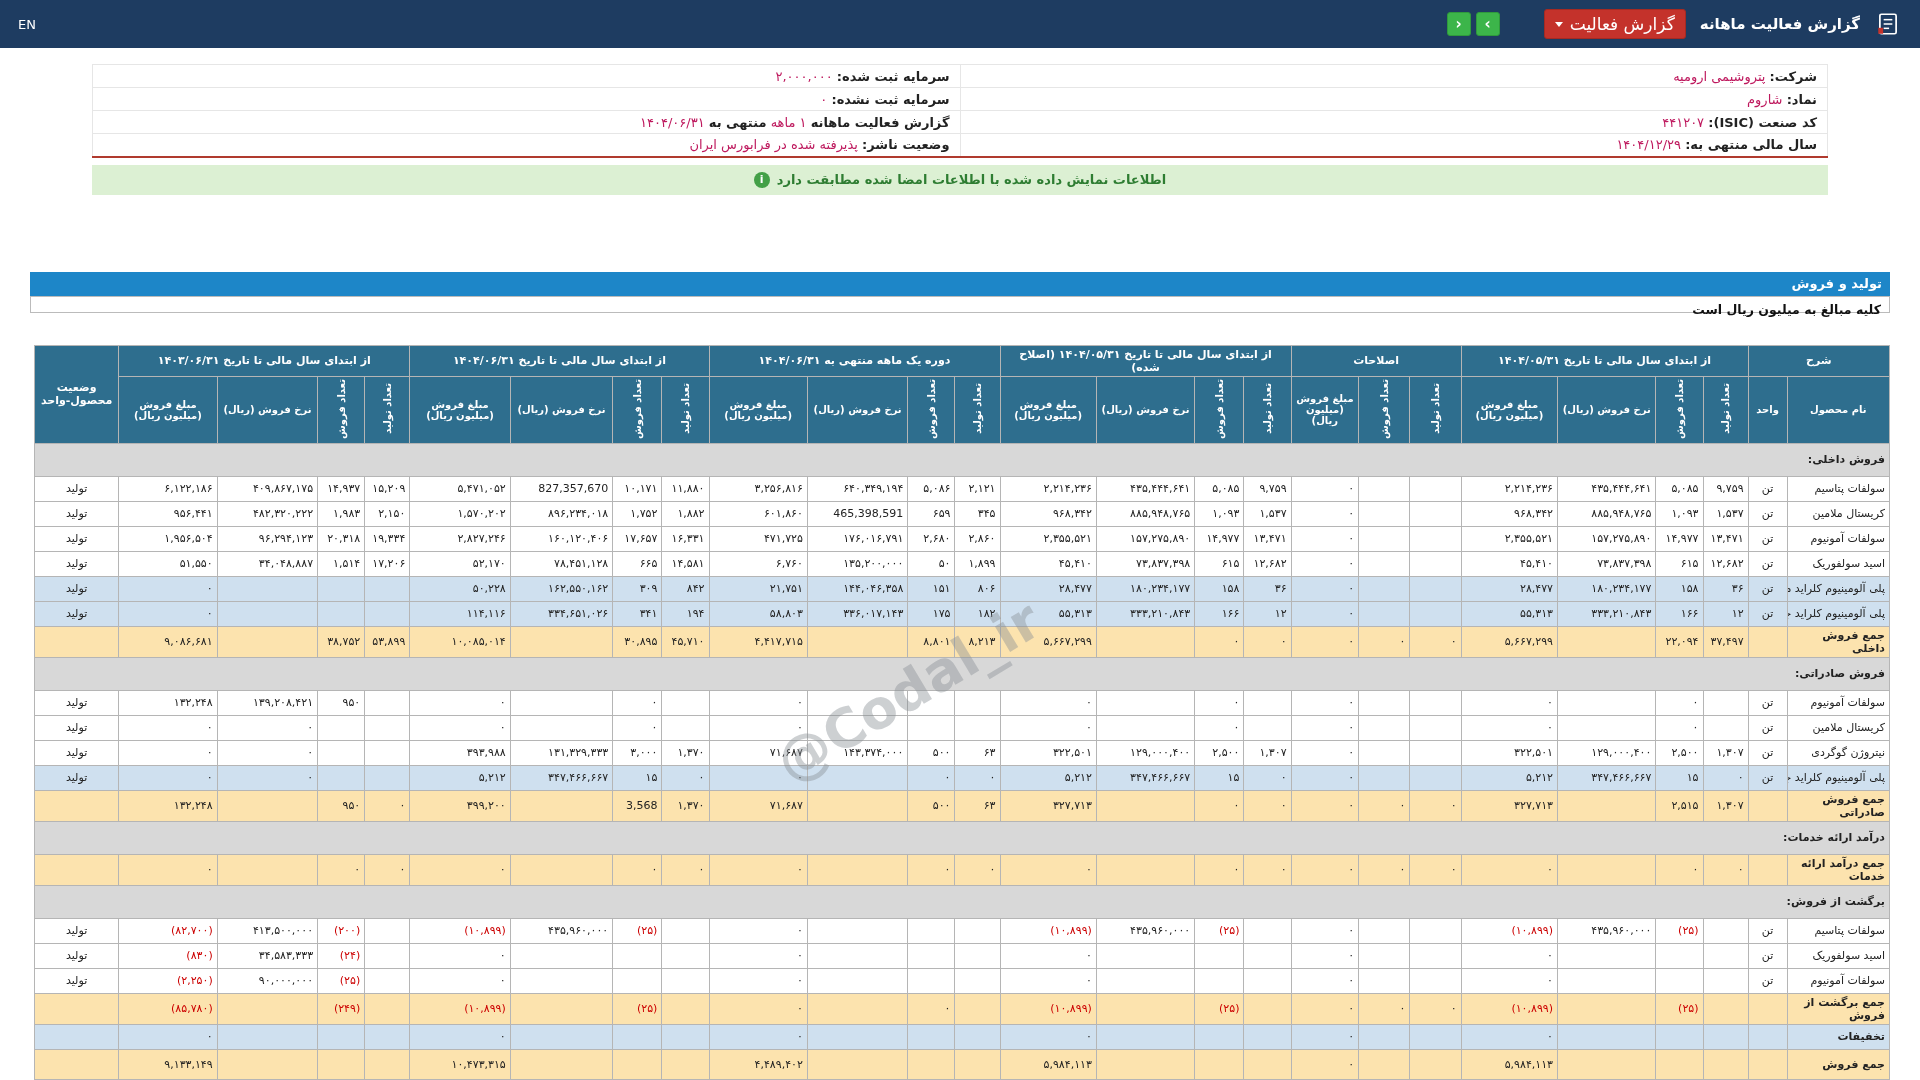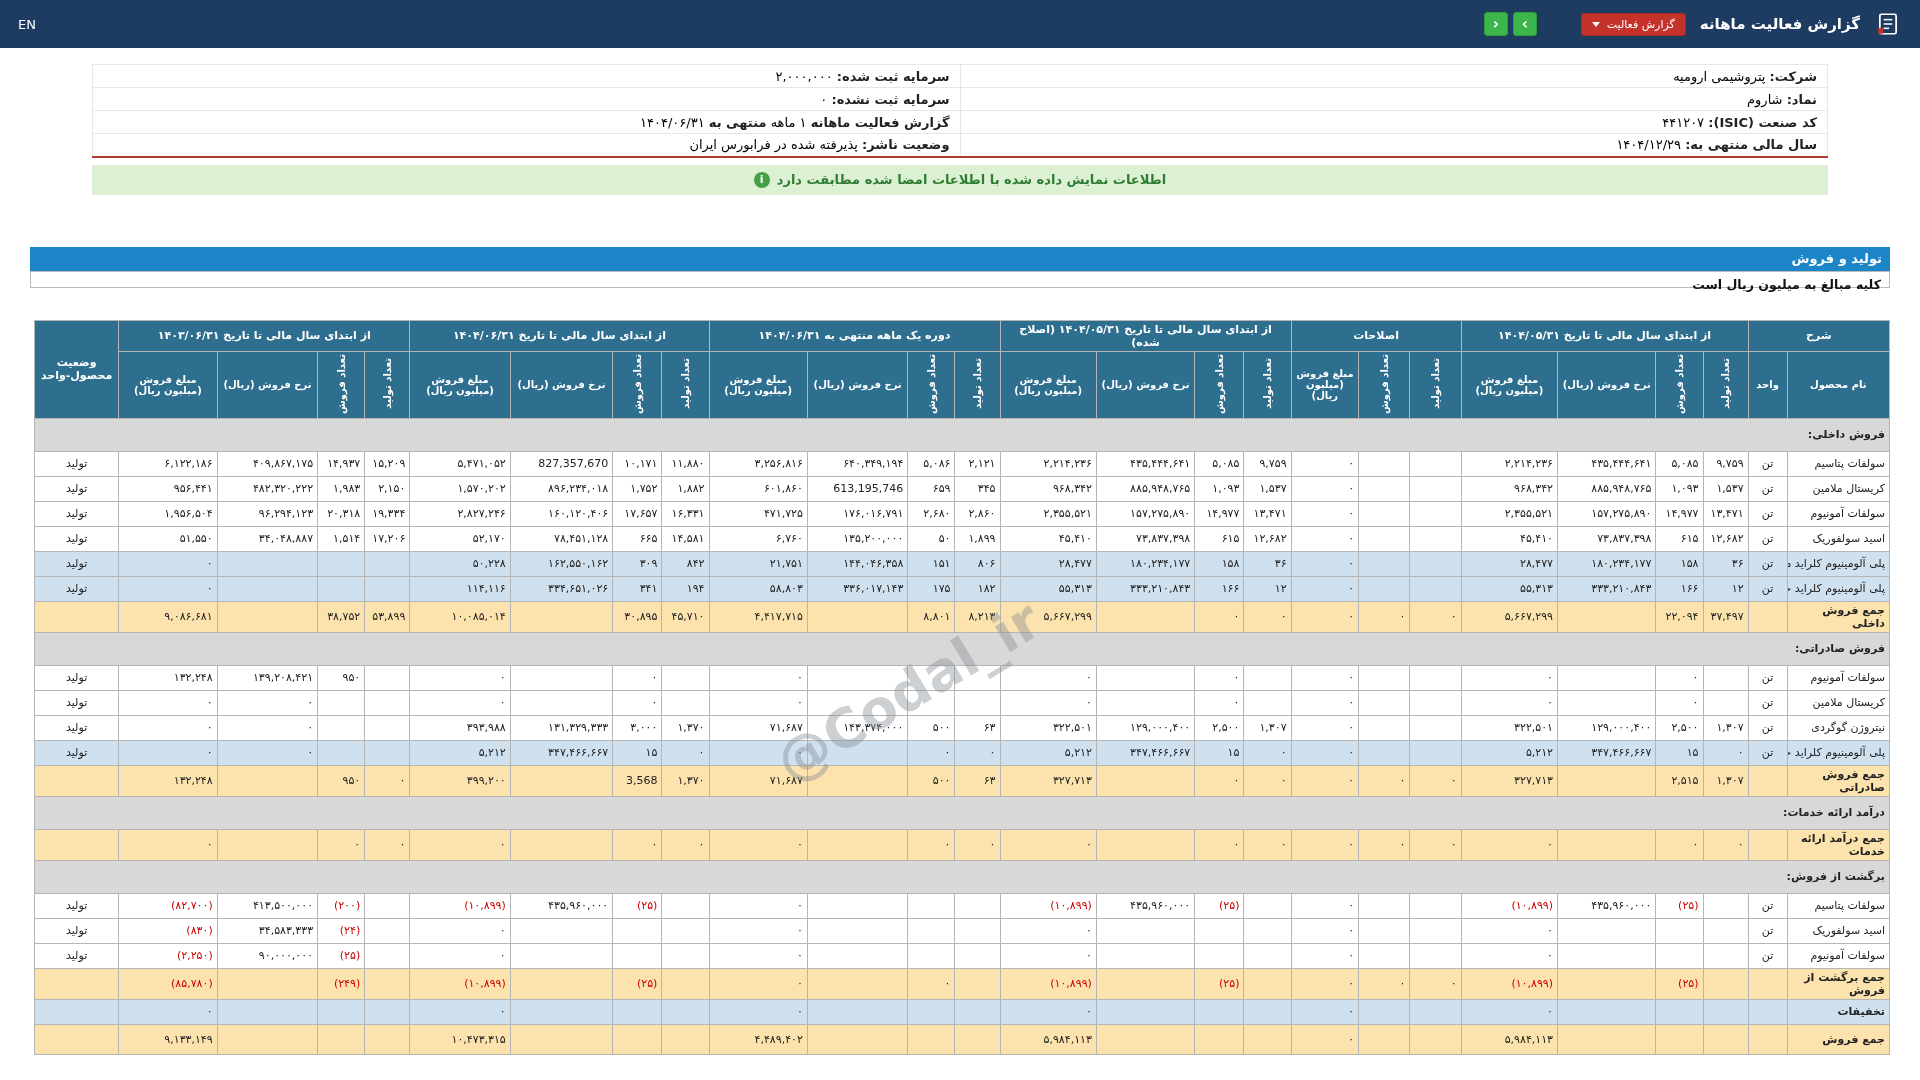--- a/index.html
+++ b/index.html
@@ -6,49 +6,49 @@
   html,body{width:1920px;height:1080px;overflow:hidden;background:#fff;
     font-family:"DejaVu Sans","Liberation Sans",sans-serif;}
   body{position:relative}
 
   
   .navbar{height:48px;background:#1e3c61;display:flex;align-items:center;
     padding:0 18px;gap:14px;color:#fff;direction:rtl}
   .doc-icon{width:28px;height:28px;display:inline-flex;align-items:center;justify-content:center}
   .nav-title{font-size:15px;font-weight:bold;white-space:nowrap}
   .red-btn{background:#c4322b;border:1px solid #a52a22;border-radius:3px;color:#fff;
-    font-size:11px;font-family:inherit;padding:4px 10px;display:inline-flex;align-items:center;
+    font-size:17px;font-family:inherit;padding:4px 10px;display:inline-flex;align-items:center;
     gap:7px;cursor:pointer;white-space:nowrap}
   .caret{width:0;height:0;border-left:4px solid transparent;border-right:4px solid transparent;
     border-top:5px solid #fff;display:inline-block}
   .arrows{display:inline-flex;gap:5px;margin-right:30px}
   .arrow-btn{width:24px;height:24px;background:#3cb54a;border:1px solid #2f9a3c;border-radius:3px;
     color:#fff;font-size:15px;font-weight:bold;line-height:1;cursor:pointer;font-family:inherit}
   .nav-lang{margin-right:auto;font-size:13px;cursor:pointer;direction:ltr}
 
   
   .top-wrap{margin:16px 92px 0 92px;direction:rtl}
   .info-table{width:100%;border-collapse:collapse;font-size:13px;border:1px solid #e0e0e0;
     border-bottom:2px solid #b03a2e}
   .info-table td{width:50%;border:1px solid #e6e6e6;padding:3px 10px;height:23px;white-space:nowrap}
   .ilabel{font-weight:bold;color:#222}
-  .ivalue{color:#000000}
+  .ivalue{color:#be185d}
 
   .green-banner{margin-top:7px;background:#dcf0d3;color:#2e7d32;font-size:13px;font-weight:600;
     height:30px;display:flex;align-items:center;justify-content:center;gap:7px}
   .info-icon{width:16px;height:16px;border-radius:50%;background:#43a047;color:#fff;
     font-size:11px;font-weight:bold;display:inline-flex;align-items:center;justify-content:center;
     font-style:normal}
 
   .amounts-row{margin-top:10px;text-align:left}
   .amounts-box{display:inline-block;border:1px solid #999;background:#fff;padding:3px 14px;
     font-size:12.5px;font-weight:600;color:#111;direction:rtl}
 
   
-  .wide-wrap{margin:52px 30px 0 30px;direction:rtl}
+  .wide-wrap{margin:77px 30px 0 30px;direction:rtl}
   .blue-bar{background:#1d86c8;color:#fff;font-size:13px;font-weight:bold;height:24px;
     line-height:24px;padding-right:8px}
   .subtitle-row{border:1px solid #bbb;background:#fff;font-size:12.5px;font-weight:bold;
     height:17px;line-height:26px;padding-right:8px;margin-bottom:32px;color:#111}
 
   .data-table{border-collapse:collapse;table-layout:fixed;width:1856px;font-size:11px;color:#222}
   .data-table th,.data-table td{border:1px solid #b5b5b5;padding:2px 4px;overflow:hidden}
   .data-table thead th{background:#2e6e8e;color:#fff;font-weight:bold;text-align:center;
     vertical-align:middle}
   th.grp{font-size:11px;height:26px}
@@ -264,21 +264,21 @@
           <td class="num">۹۶۸,۳۴۲</td>
           <td class="num"></td>
           <td class="num"></td>
           <td class="num">۰</td>
           <td class="num">۱,۵۳۷</td>
           <td class="num">۱,۰۹۳</td>
           <td class="num">۸۸۵,۹۴۸,۷۶۵</td>
           <td class="num">۹۶۸,۳۴۲</td>
           <td class="num">۳۴۵</td>
           <td class="num">۶۵۹</td>
-          <td class="num">613,195,746</td>
+          <td class="num">465,398,591</td>
           <td class="num">۶۰۱,۸۶۰</td>
           <td class="num">۱,۸۸۲</td>
           <td class="num">۱,۷۵۲</td>
           <td class="num">۸۹۶,۲۳۴,۰۱۸</td>
           <td class="num">۱,۵۷۰,۲۰۲</td>
           <td class="num">۲,۱۵۰</td>
           <td class="num">۱,۹۸۳</td>
           <td class="num">۴۸۲,۳۲۰,۲۲۲</td>
           <td class="num">۹۵۶,۴۴۱</td>
           <td class="status">تولید</td>

